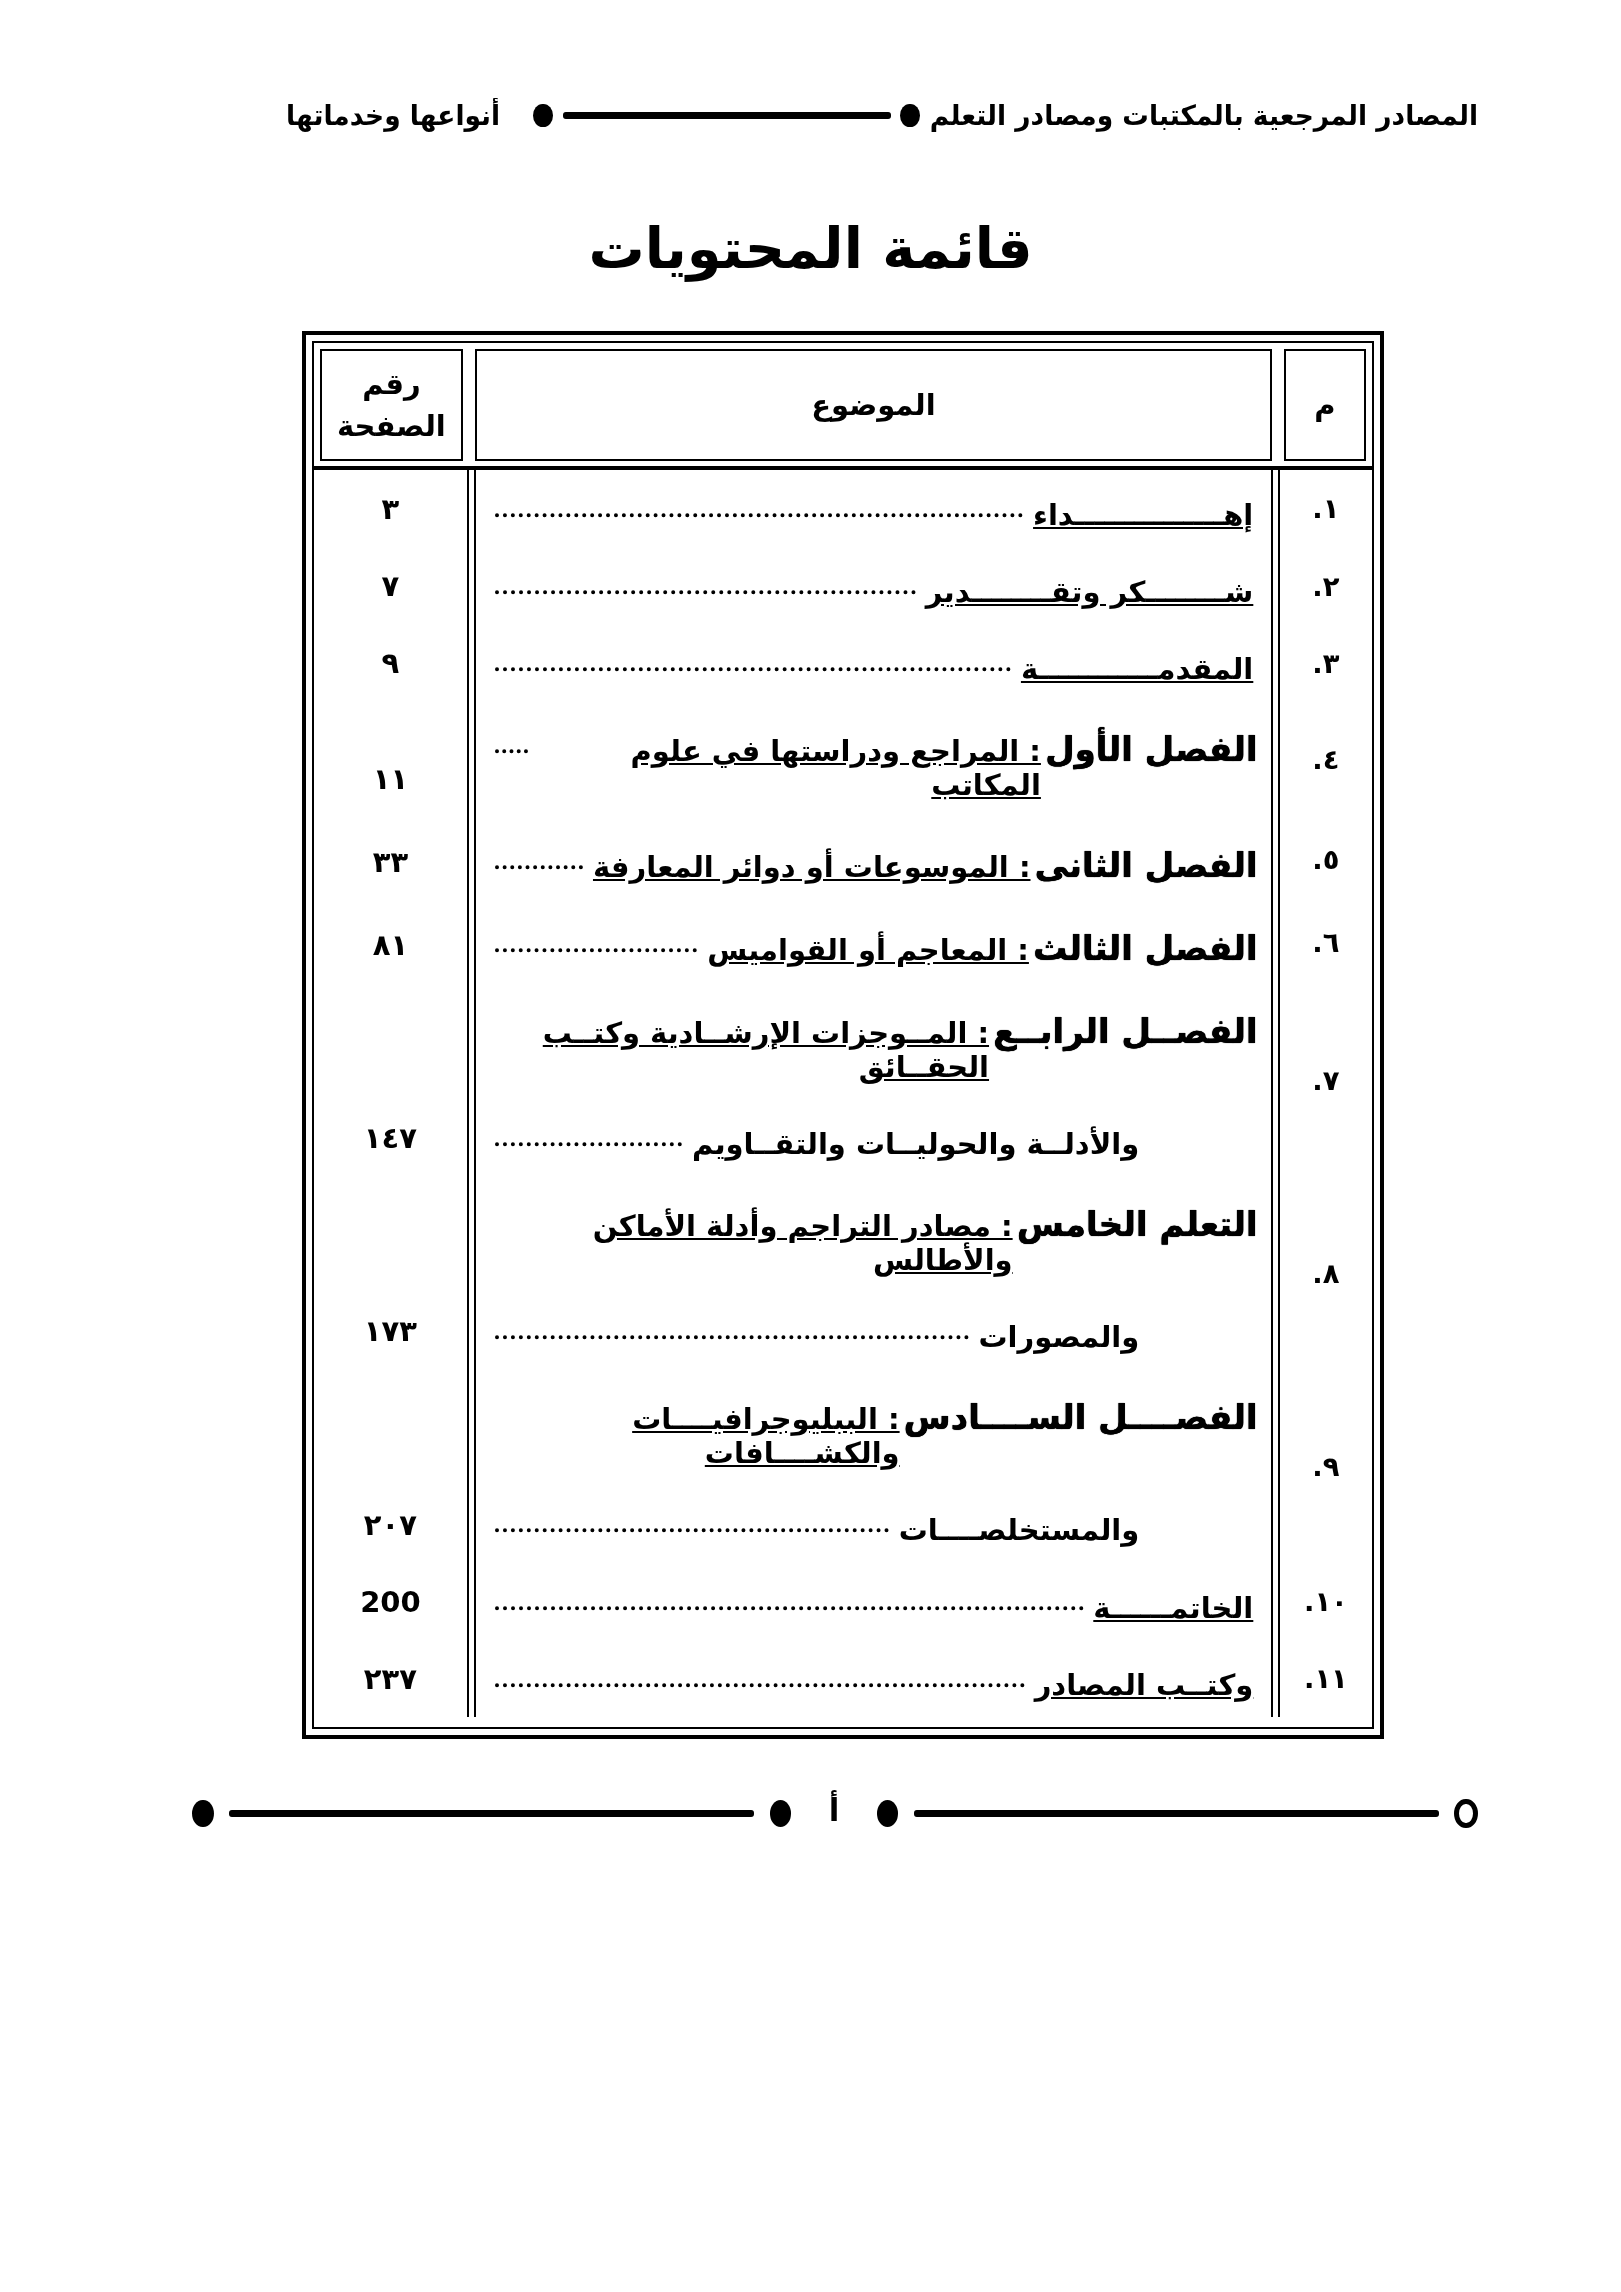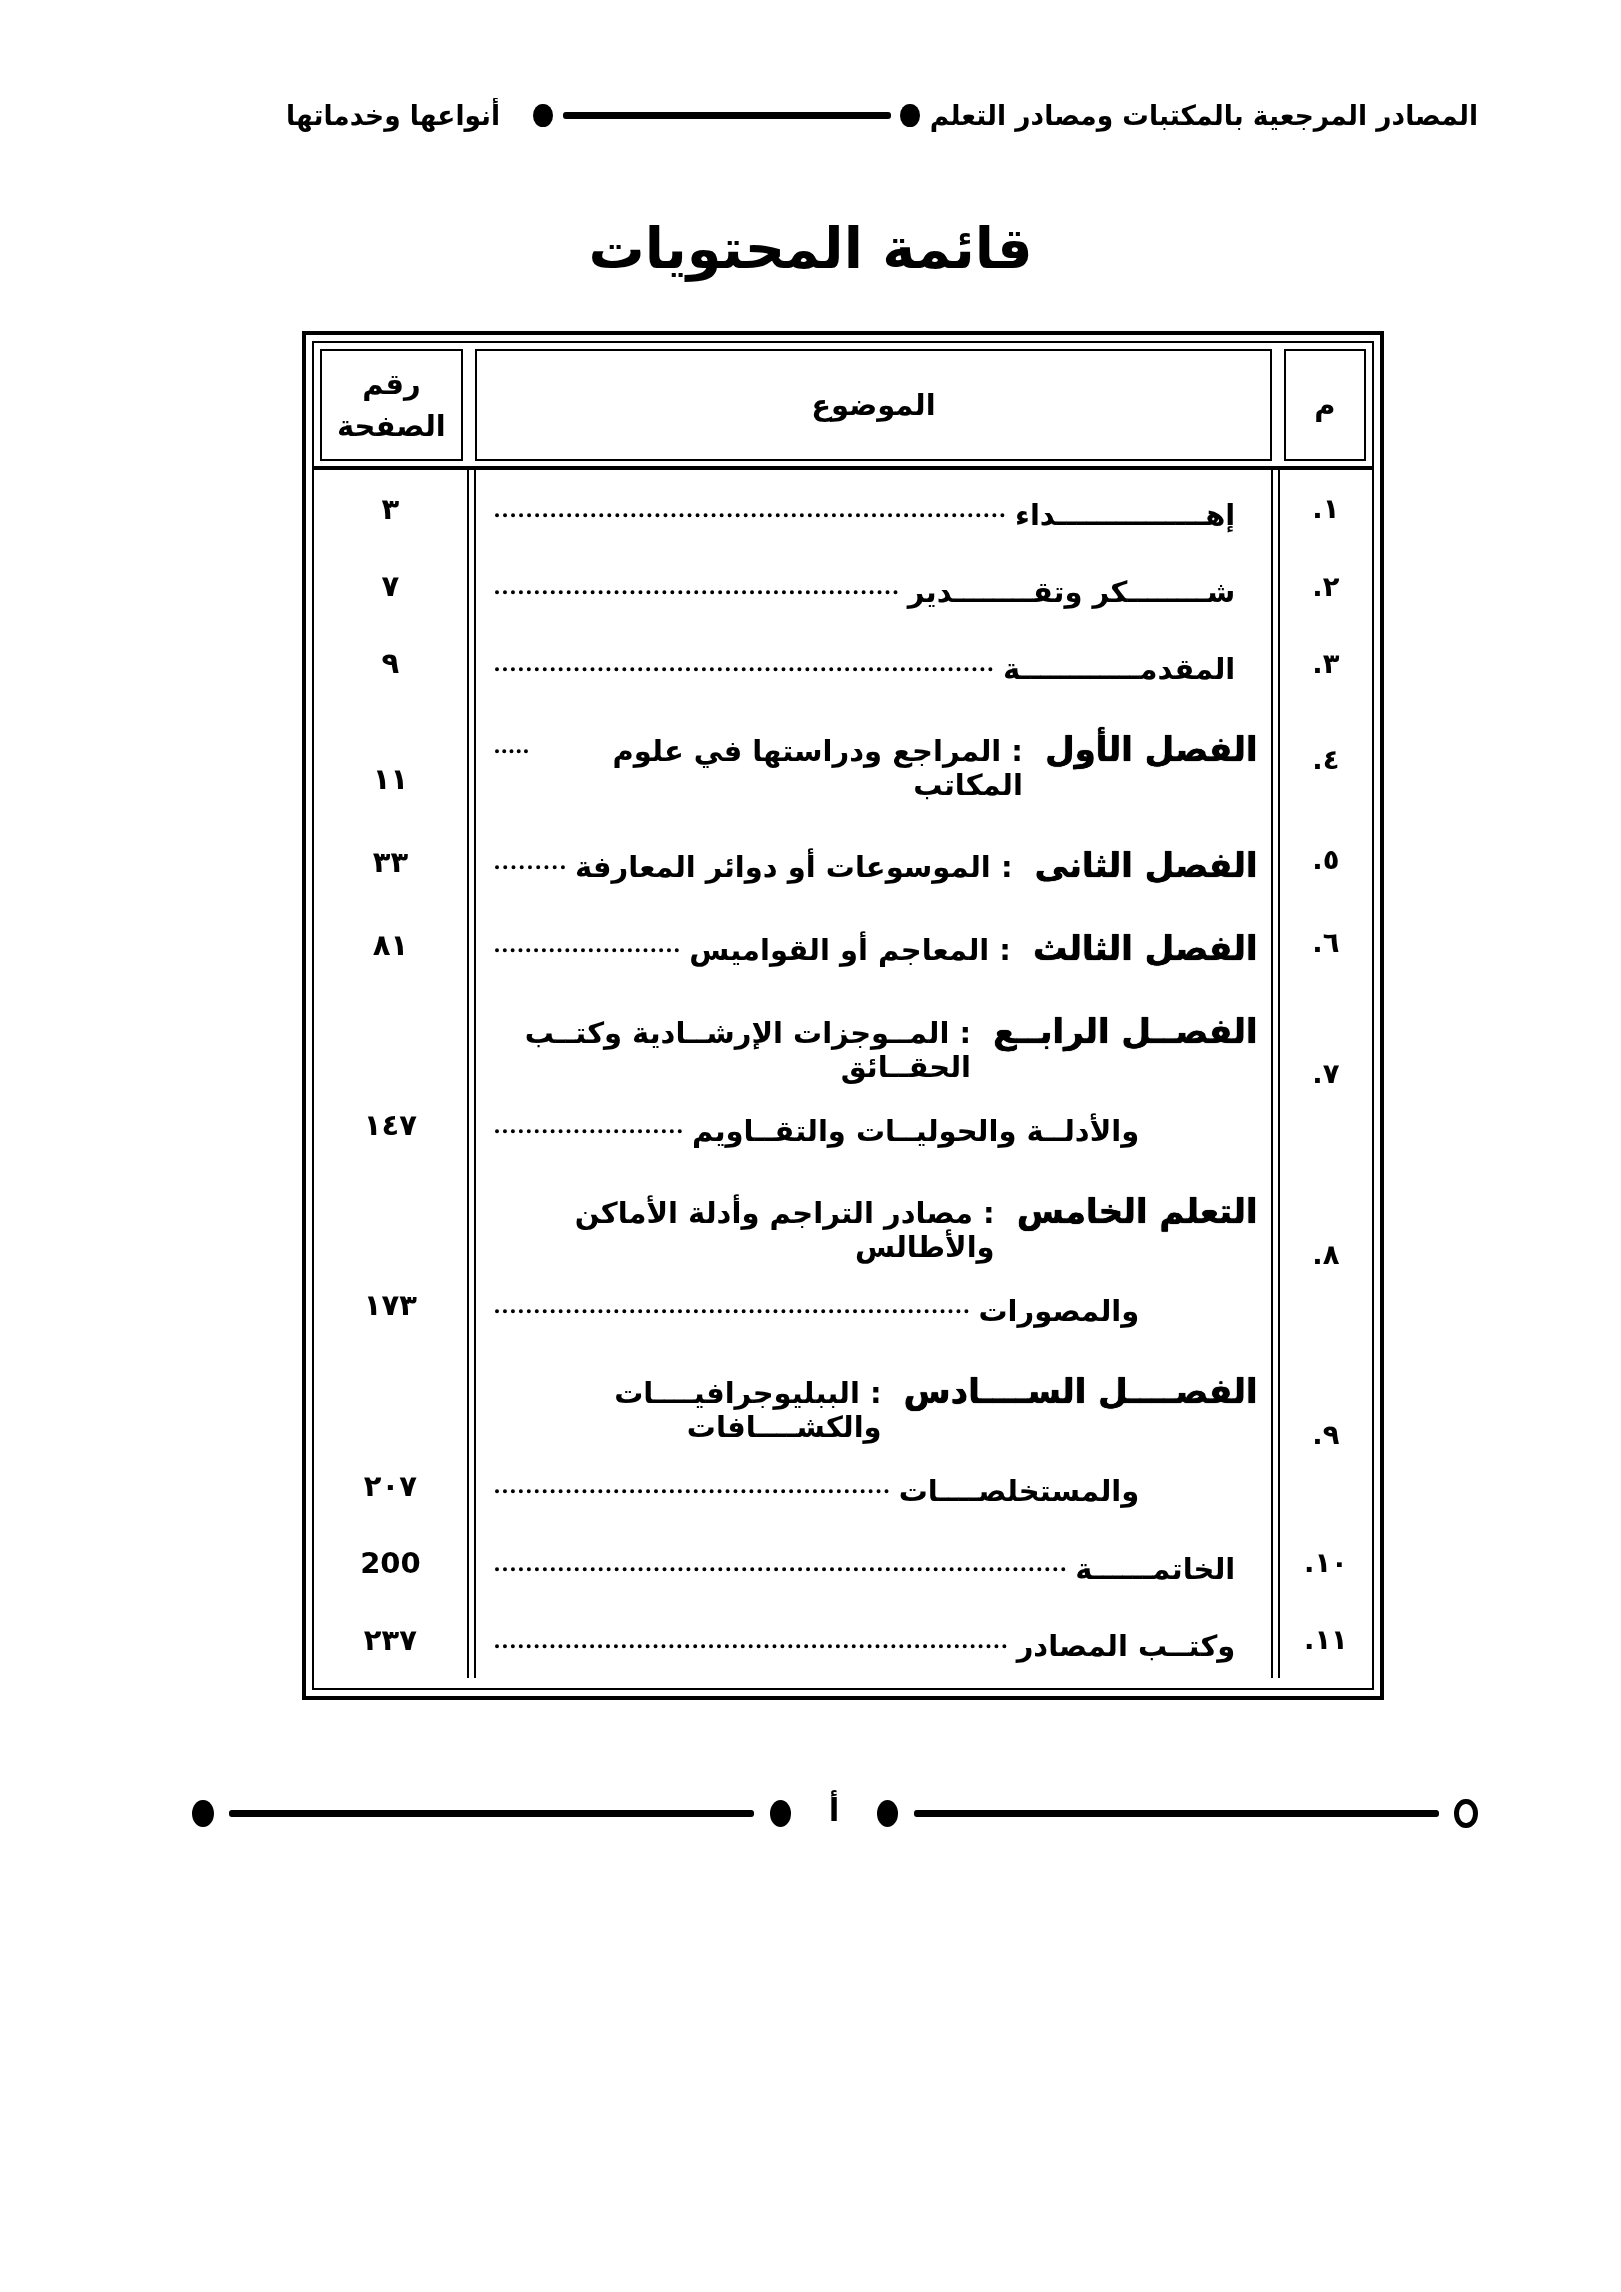--- a/index.html
+++ b/index.html
@@ -62,28 +62,28 @@
   }
   .page-cell{
     border-right:2.9px solid #000;
     display:flex;align-items:flex-end;justify-content:center;
     font-size:29px;font-weight:bold;
     padding-bottom:21.6px;
   }
   .tline{display:flex;align-items:baseline;direction:rtl;}
   .tline1{padding-top:27.4px;}
   .with-leader{padding-bottom:15.7px;}
-  .tline2{margin-top:30px;padding-bottom:15.7px;padding-right:118px;}
+  .tline2{margin-top:43px;padding-bottom:15.7px;padding-right:118px;}
   .chap{
     font-weight:bold;font-size:34px;white-space:nowrap;
     text-shadow:0 0 1px #000, 0.5px 0 0 #000;
     letter-spacing:0.5px;
   }
   .rest,.t2{font-weight:bold;font-size:29px;}
-  .rest{margin-right:22px;}
+  .rest{margin-right:4px;text-decoration:underline;}
   .leader{
     flex:1 1 auto;min-width:33px;
     border-bottom:4.9px dotted #000;
     transform:translateY(-7.8px);
     margin:0 9.8px 0 3.9px;
   }
   
   .page-footer{
     position:absolute;top:1788px;left:192px;right:143px;height:51px;
     display:flex;align-items:center;gap:15.7px;direction:ltr;

